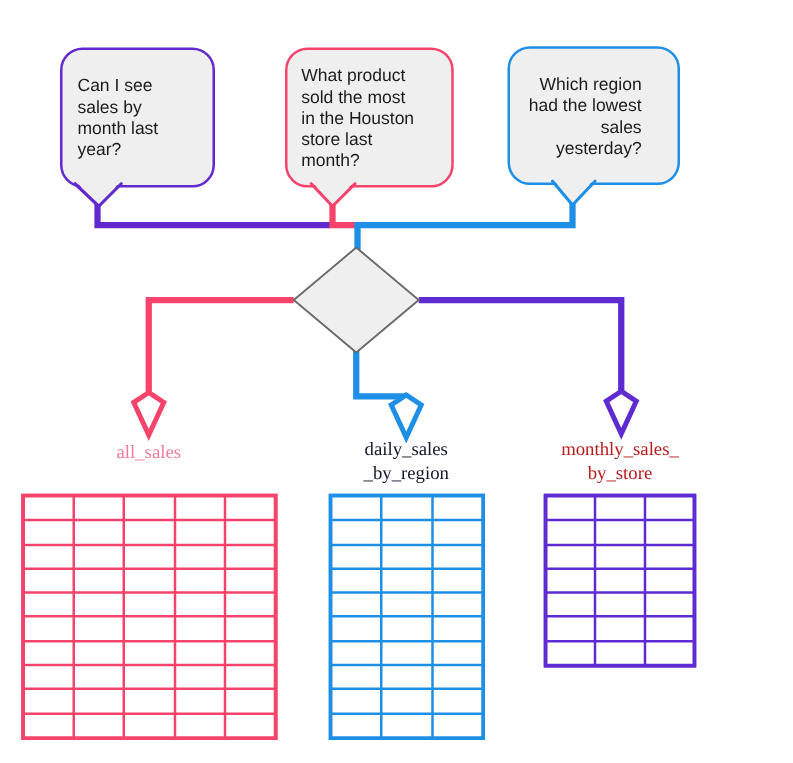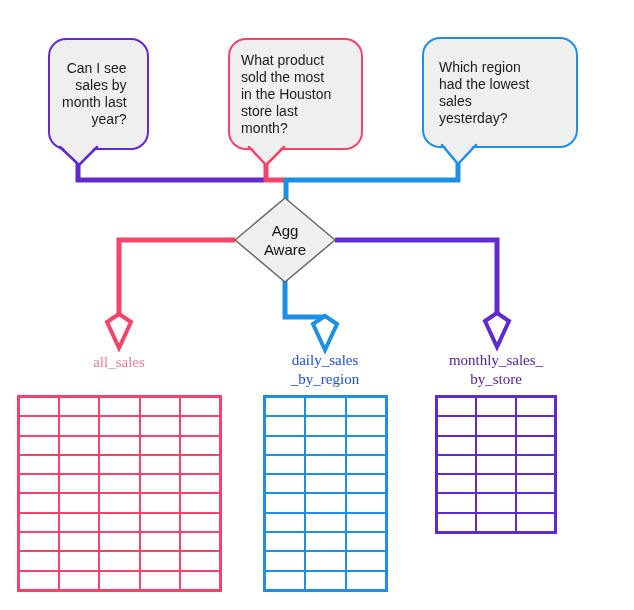--- a/index.html
+++ b/index.html
@@ -3,40 +3,40 @@
 <meta charset="utf-8">
 <style>
   html,body{margin:0;padding:0;background:#ffffff;}
   .canvas{position:relative;width:634px;height:610px;background:#ffffff;overflow:hidden;
           font-family:"Liberation Sans",sans-serif;}
 
   
   .bubble{position:absolute;background:#efeff0;border-radius:18px;color:#1b1b1b;
           font-size:14px;line-height:17px;white-space:pre-line;display:flex;align-items:center;z-index:1;
           box-sizing:border-box;}
-  .b1{left:48px;top:38px;width:101px;height:112px;border:2.5px solid #6129cf;text-align:right;}
+  .b1{left:48px;top:38px;width:124px;height:112px;border:2.5px solid #6129cf;}
   .b1 .txt{padding-left:12px;}
   .b2{left:228px;top:38px;width:135px;height:112px;border:2.5px solid #f5436b;}
   .b2 .txt{padding-left:11px;}
-  .b3{left:422px;top:37px;width:156px;height:111px;border:2.5px solid #1e8fe6;}
+  .b3{left:406px;top:37px;width:138px;height:111px;border:2.5px solid #1e8fe6;text-align:right;}
   .b3 .txt{padding-left:15px;}
 
   
   svg.layer{position:absolute;left:0;top:0;z-index:3;}
 
   
   .diamond-label{position:absolute;left:235px;top:221px;width:100px;text-align:center;
                  font-size:15px;line-height:19px;white-space:pre-line;color:#141414;z-index:4;}
 
   
   .table-label{position:absolute;font-family:Liberation Serif, serif;
                font-size:15px;line-height:19px;white-space:pre-line;text-align:center;z-index:2;}
   .lab-pink{left:35px;top:353px;width:168px;color:#f27c9a;}
-  .lab-blue{left:245px;top:351px;width:160px;color:#1d4ed8;}
-  .lab-purple{left:416px;top:351px;width:160px;color:#4c1d95;}
+  .lab-blue{left:245px;top:351px;width:160px;color:#0f172a;}
+  .lab-purple{left:416px;top:351px;width:160px;color:#b91c1c;}
 
   
   .grid-table{position:absolute;display:grid;gap:2px;z-index:2;box-sizing:border-box;}
   .t-pink{left:17px;top:395px;width:205px;height:197px;border:3px solid #f5436b;background:#f5436b;}
   .t-blue{left:263px;top:395px;width:125px;height:197px;border:3px solid #1e8fe6;background:#1e8fe6;}
   .t-purple{left:435px;top:395px;width:122px;height:139px;border:3px solid #5e2bd3;background:#5e2bd3;}
   .cell{background:#ffffff;}
 </style>
 </head>
 <body>
@@ -80,22 +80,20 @@
     <path d="M497,313 L485,321 L497,347 L509,321 Z" fill="#ffffff" stroke="#5e2bd3" stroke-width="4"></path>
 
     <path d="M60,144 L79,166 L97,144 Z" fill="#efeff0"></path>
     <path d="M60,147 L79,165 L97,147" fill="none" stroke="#6129cf" stroke-width="2.5" stroke-linejoin="round" stroke-linecap="round"></path>
     <path d="M249,144 L266,166 L284,144 Z" fill="#efeff0"></path>
     <path d="M249,147 L266,165 L284,147" fill="none" stroke="#f5436b" stroke-width="2.5" stroke-linejoin="round" stroke-linecap="round"></path>
     <path d="M442,142 L458,165 L476,142 Z" fill="#efeff0"></path>
     <path d="M442,145 L458,164 L476,145" fill="none" stroke="#1e8fe6" stroke-width="2.5" stroke-linejoin="round" stroke-linecap="round"></path>
   </svg>
 
-  <div class="diamond-label">Agg
-Aware</div>
 
   <div class="table-label lab-pink">all_sales</div>
   <div class="table-label lab-blue">daily_sales
 _by_region</div>
   <div class="table-label lab-purple">monthly_sales_
 by_store</div>
 
   <div class="grid-table t-pink" style="grid-template-columns: repeat(5, 1fr); grid-template-rows: repeat(10, 1fr);">
       <div class="cell"></div>
       <div class="cell"></div>

